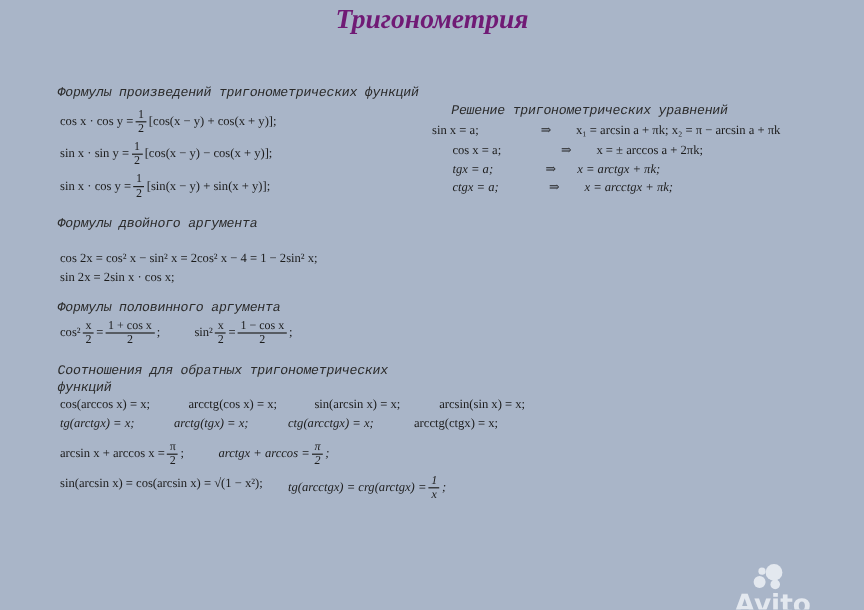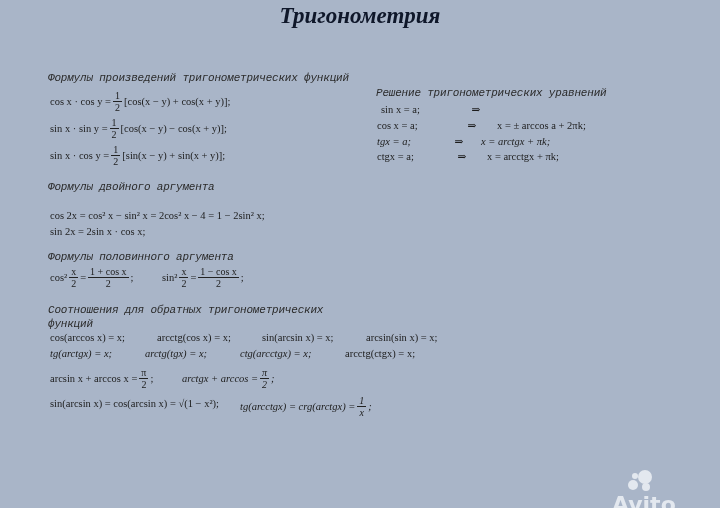--- a/index.html
+++ b/index.html
@@ -5,21 +5,21 @@
   html, body { margin:0; padding:0; }
   body {
     width:720px; height:508px; overflow:hidden; position:relative;
     background:#a9b5c8;
     font-family:"Liberation Serif","DejaVu Serif",serif;
     color:#1a1a1a;
   }
   .title {
     position:absolute; left:0; top:3px; width:720px; text-align:center;
     font-family:"Liberation Serif",serif; font-style:italic; font-weight:bold;
-    font-size:23px; color:#0f172a;
+    font-size:23px; color:#701a75;
   }
   .h {
     position:absolute; font-family:Liberation Mono, monospace;
     font-style:italic; font-size:11px; color:#2a2a2a; letter-spacing:-0.2px;
   }
   .f {
     position:absolute; font-size:10.5px; white-space:nowrap; color:#1c1c1c;
     display:flex; align-items:center;
   }
   .frac {
@@ -62,35 +62,36 @@
 <div class="f" style="left:50px;top:144px">
   <span>sin x · cos y =</span>
   <span class="frac">
       <span class="num">1</span>
       <span class="den">2</span>
     </span>
   <span>[sin(x − y) + sin(x + y)];</span>
 </div>
 
 <div class="h" style="left:376px;top:87px">Решение тригонометрических уравнений</div>
-<div class="f" style="left:381px;top:103px">
+<div class="f" style="left:360px;top:103px">
   <span style="width:70px;display:inline-block">sin x = a;</span>
   <span style="width:50px;display:inline-block;text-align:center">⇒</span>
+  <span>x₁ = arcsin a + πk; x₂ = π − arcsin a + πk</span>
 </div>
 <div class="f" style="left:377px;top:119px">
   <span style="width:70px;display:inline-block">cos x = a;</span>
   <span style="width:50px;display:inline-block;text-align:center">⇒</span>
   <span>x = ± arccos a + 2πk;</span>
 </div>
 <div class="f" style="left:377px;top:135px;font-style:italic">
   <span style="width:60px;display:inline-block">tgx = a;</span>
   <span style="width:44px;display:inline-block;text-align:center">⇒</span>
   <span>x = arctgx + πk;</span>
 </div>
-<div class="f" style="left:377px;top:150px;">
+<div class="f" style="left:377px;top:150px;font-style:italic">
   <span style="width:60px;display:inline-block">ctgx = a;</span>
   <span style="width:50px;display:inline-block;text-align:center">⇒</span>
   <span>x = arcctgx + πk;</span>
 </div>
 
 <div class="h" style="left:48px;top:181px">Формулы двойного аргумента</div>
 <div class="f" style="left:50px;top:210px">cos 2x = cos² x − sin² x = 2cos² x − 4 = 1 − 2sin² x;</div>
 <div class="f" style="left:50px;top:226px">sin 2x = 2sin x · cos x;</div>
 
 <div class="h" style="left:48px;top:251px">Формулы половинного аргумента</div>

